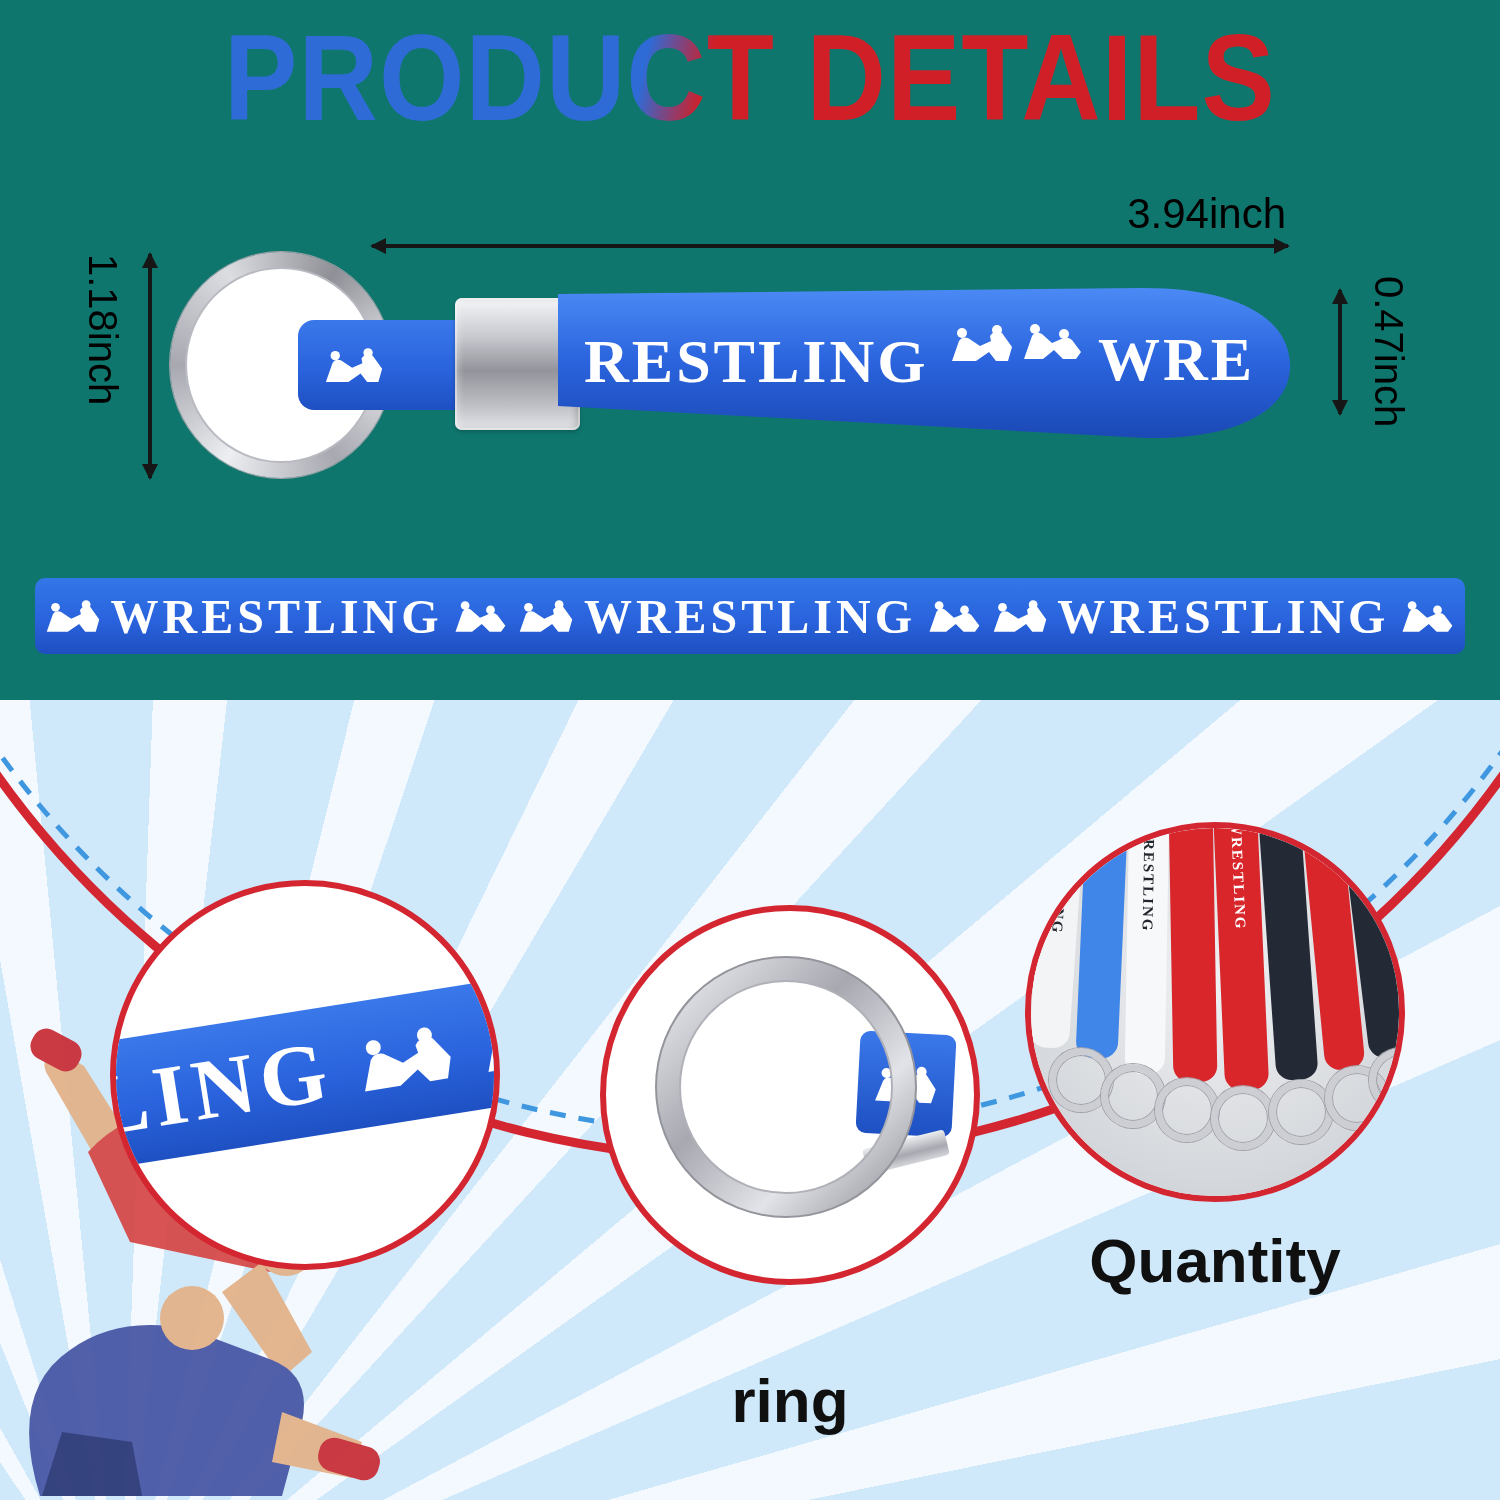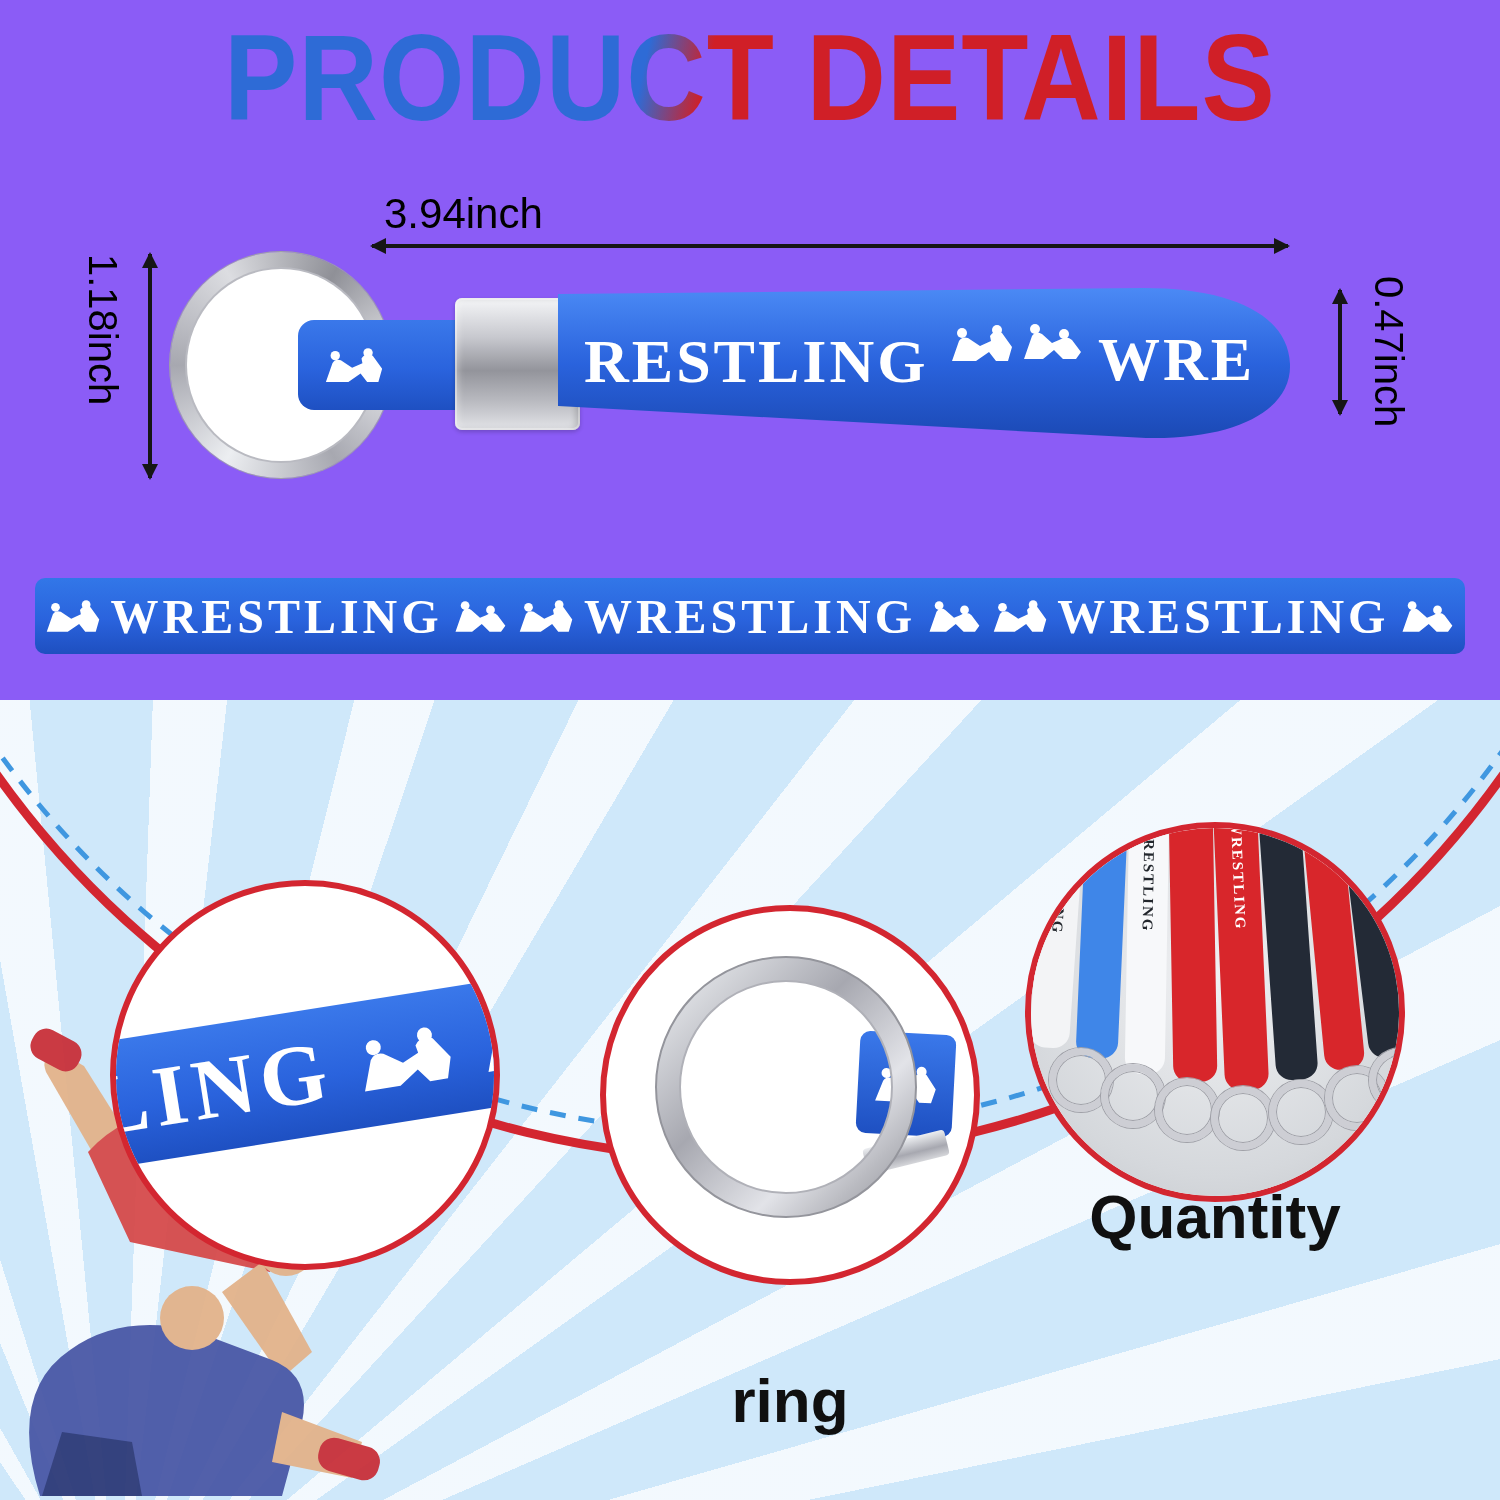--- a/index.html
+++ b/index.html
@@ -1,26 +1,26 @@
 <!DOCTYPE html>
 <html><head>
 <meta charset="utf-8">
 <style>
   html,body{margin:0;padding:0;background:#fff;}
-  .page{position:relative;width:1500px;height:1500px;background:#8b5cf6;overflow:hidden;font-family:"Liberation Sans",sans-serif;}
+  .page{position:relative;width:1500px;height:1500px;background:#0f766e;overflow:hidden;font-family:"Liberation Sans",sans-serif;}
 
   
   .title-wrap{position:absolute;top:6px;left:0;width:100%;text-align:center;}
   .title{display:inline-block;font-size:110px;font-weight:800;letter-spacing:1px;transform:scaleY(1.12);transform-origin:top;
     background:linear-gradient(104deg,#2e6bd6 0%,#2e6bd6 40%,#d01f27 46%,#d01f27 100%);
     -webkit-background-clip:text;background-clip:text;color:transparent;}
 
   
   .keychain{position:absolute;left:0;top:190px;width:1500px;height:350px;}
-  .dim-length-label{position:absolute;left:384px;top:0;width:916px;text-align:left;font-size:42px;color:#000;}
+  .dim-length-label{position:absolute;left:370px;top:0;width:916px;text-align:right;font-size:42px;color:#000;}
   .arrow-h{position:absolute;left:372px;top:54px;width:916px;height:4px;background:#161616;}
   .arrow-h::before{content:"";position:absolute;left:-2px;top:-6px;border-style:solid;border-width:8px 16px 8px 0;border-color:transparent #161616 transparent transparent;}
   .arrow-h::after{content:"";position:absolute;right:-2px;top:-6px;border-style:solid;border-width:8px 0 8px 16px;border-color:transparent transparent transparent #161616;}
   .arrow-v{position:absolute;width:4px;background:#161616;}
   .arrow-v::before{content:"";position:absolute;top:-2px;left:-6px;border-style:solid;border-width:0 8px 16px 8px;border-color:transparent transparent #161616 transparent;}
   .arrow-v::after{content:"";position:absolute;bottom:-2px;left:-6px;border-style:solid;border-width:16px 8px 0 8px;border-color:#161616 transparent transparent transparent;}
   .dim-ring-arrow{left:148px;top:64px;height:224px;}
   .dim-ring-label{position:absolute;left:80px;top:64px;height:224px;display:inline-flex;align-items:center;writing-mode:vertical-rl;font-size:40px;color:#000;}
   .dim-width-arrow{left:1338px;top:100px;height:124px;}
   .dim-width-label{position:absolute;left:1366px;top:86px;height:152px;display:inline-flex;align-items:center;writing-mode:vertical-rl;font-size:40px;color:#000;}
@@ -77,21 +77,21 @@
   .qphoto{position:absolute;inset:0;background:radial-gradient(circle at 50% 40%,#f0f1f3 0%,#d5d8dc 70%,#c4c7cc 100%);}
   .qbar{position:absolute;border-radius:16px;display:flex;justify-content:center;padding-top:16px;box-sizing:border-box;}
   .qbar span{writing-mode:vertical-rl;font-family:"Liberation Serif",serif;font-weight:700;font-size:15px;letter-spacing:2px;}
   .dots{background-image:radial-gradient(rgba(255,255,255,.85) 2.2px,transparent 2.8px);background-size:14px 20px;background-position:center 10px;}
   .qring{position:absolute;width:50px;height:50px;border-radius:50%;border:7px solid #cdced4;
     box-shadow:0 0 0 1px #9fa0a7,inset 0 0 0 1px #9fa0a7;}
 
   .clabel{position:absolute;z-index:4;text-align:center;color:#101010;font-size:62px;font-weight:600;line-height:1.18;}
   .l1{left:20px;top:560px;width:560px;}
   .l2{left:580px;top:664px;width:420px;}
-  .l3{left:1015px;top:480px;width:400px;text-align:center;}
+  .l3{left:1015px;top:524px;width:400px;text-align:center;}
 </style>
 </head>
 <body>
 
 <svg width="0" height="0" style="position:absolute" aria-hidden="true">
   <defs>
     <symbol id="wr1" viewBox="0 0 64 40">
       <circle cx="12" cy="10" r="5"></circle>
       <circle cx="47" cy="7" r="5"></circle>
       <path d="M2 38 L9 18 Q12 13 18 15 L30 23 L41 18 L40 13 Q45 6 52 10 L62 24 L58 38 L46 38 L39 29 L26 38 Z"></path>

